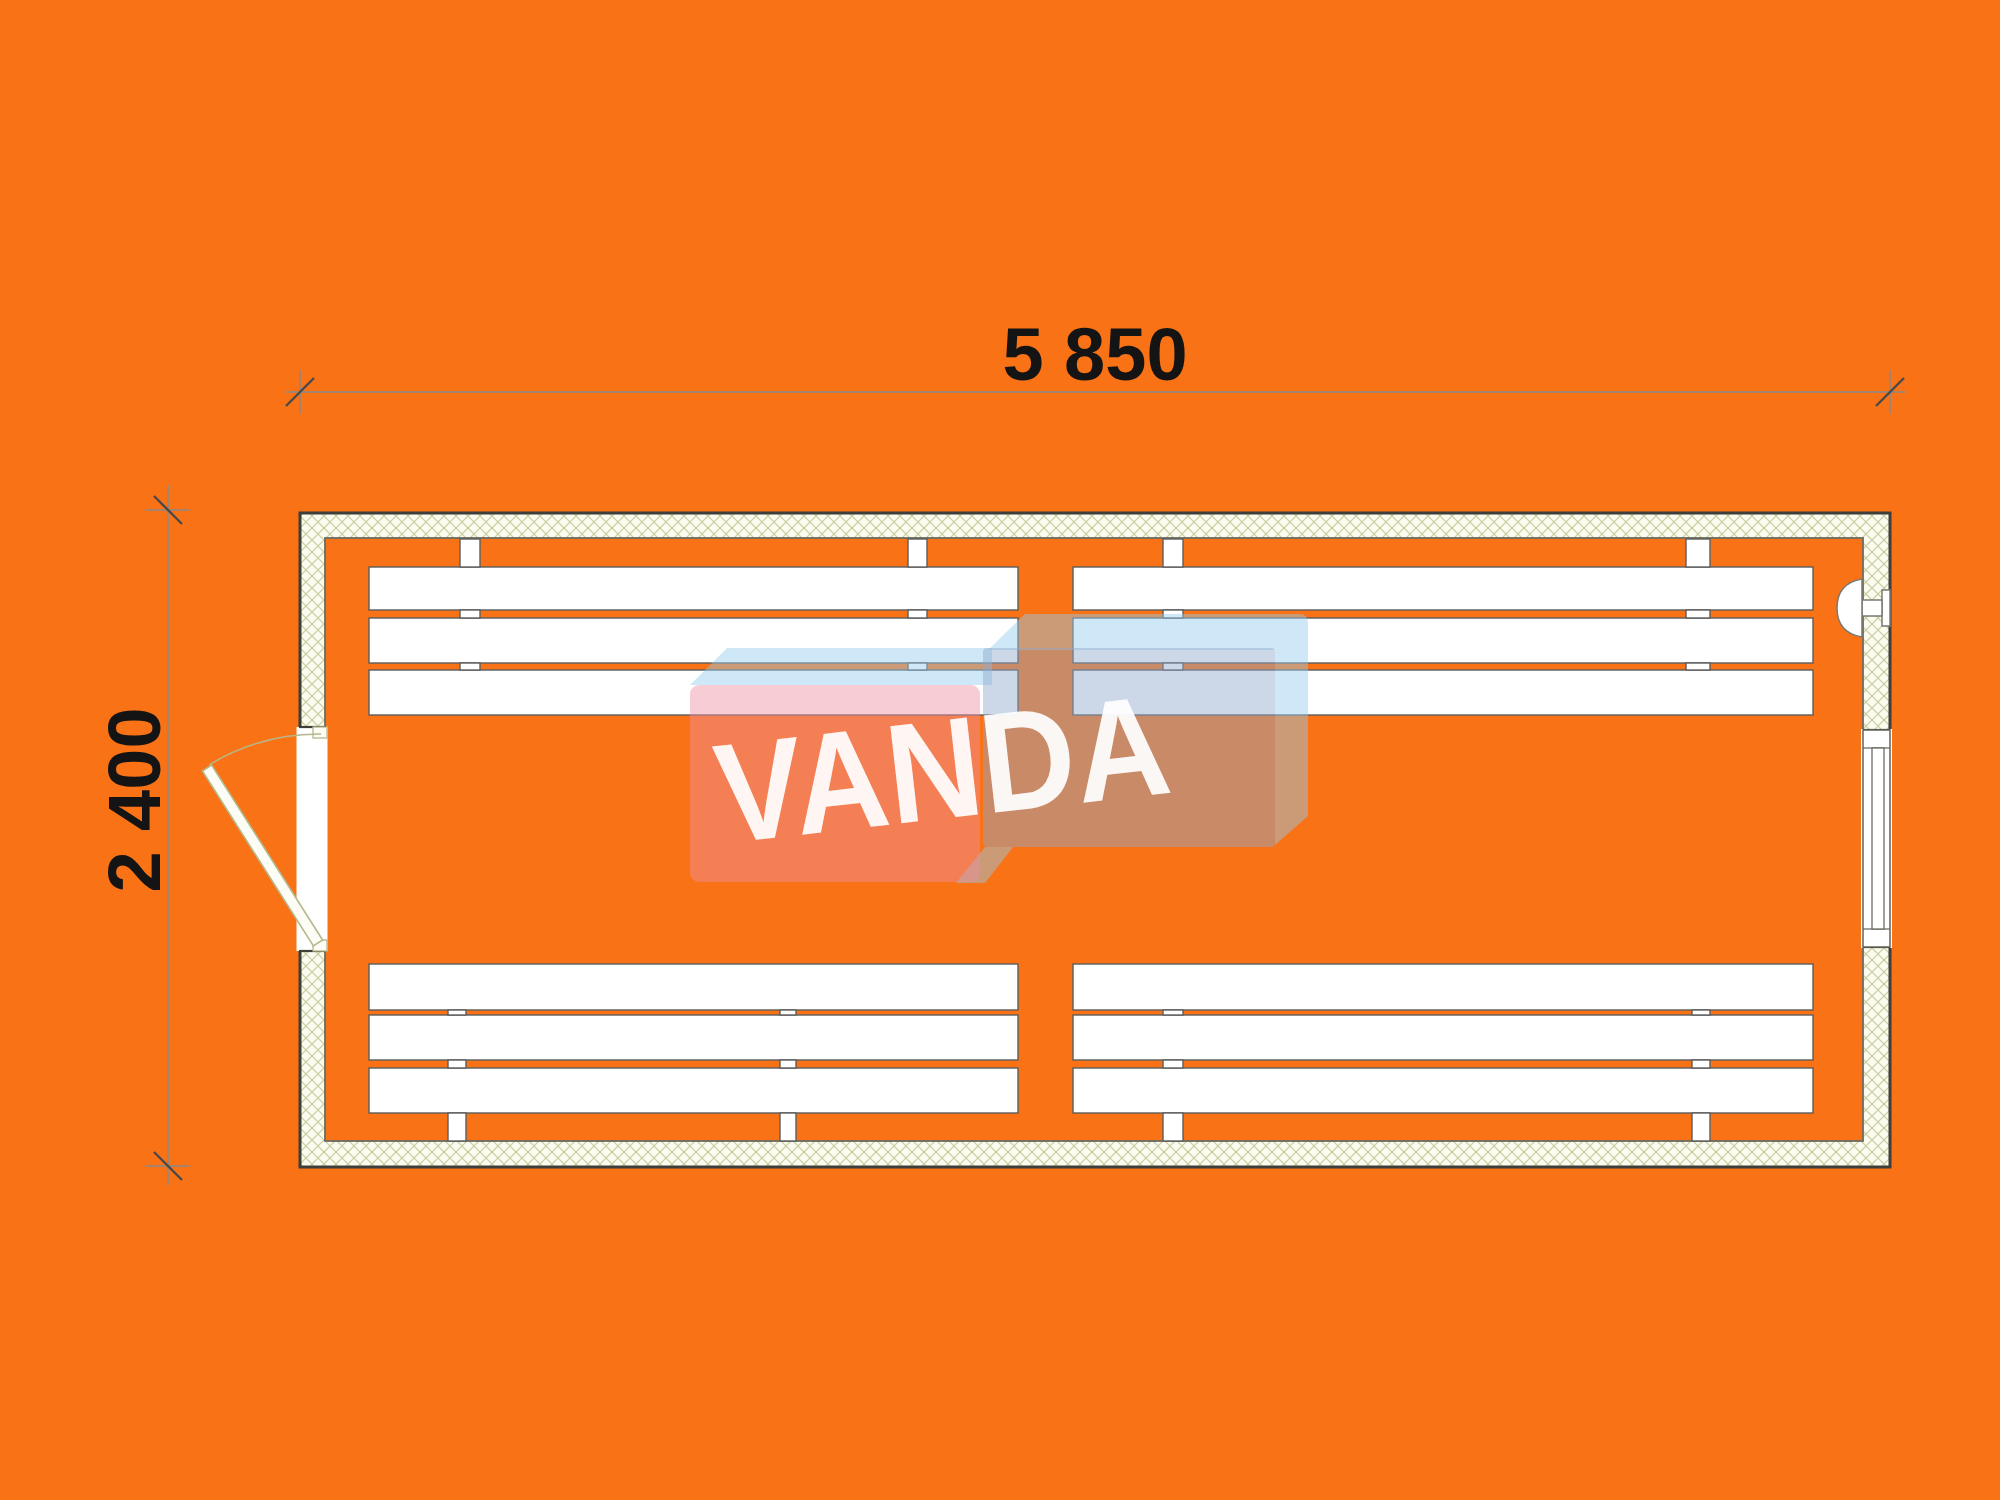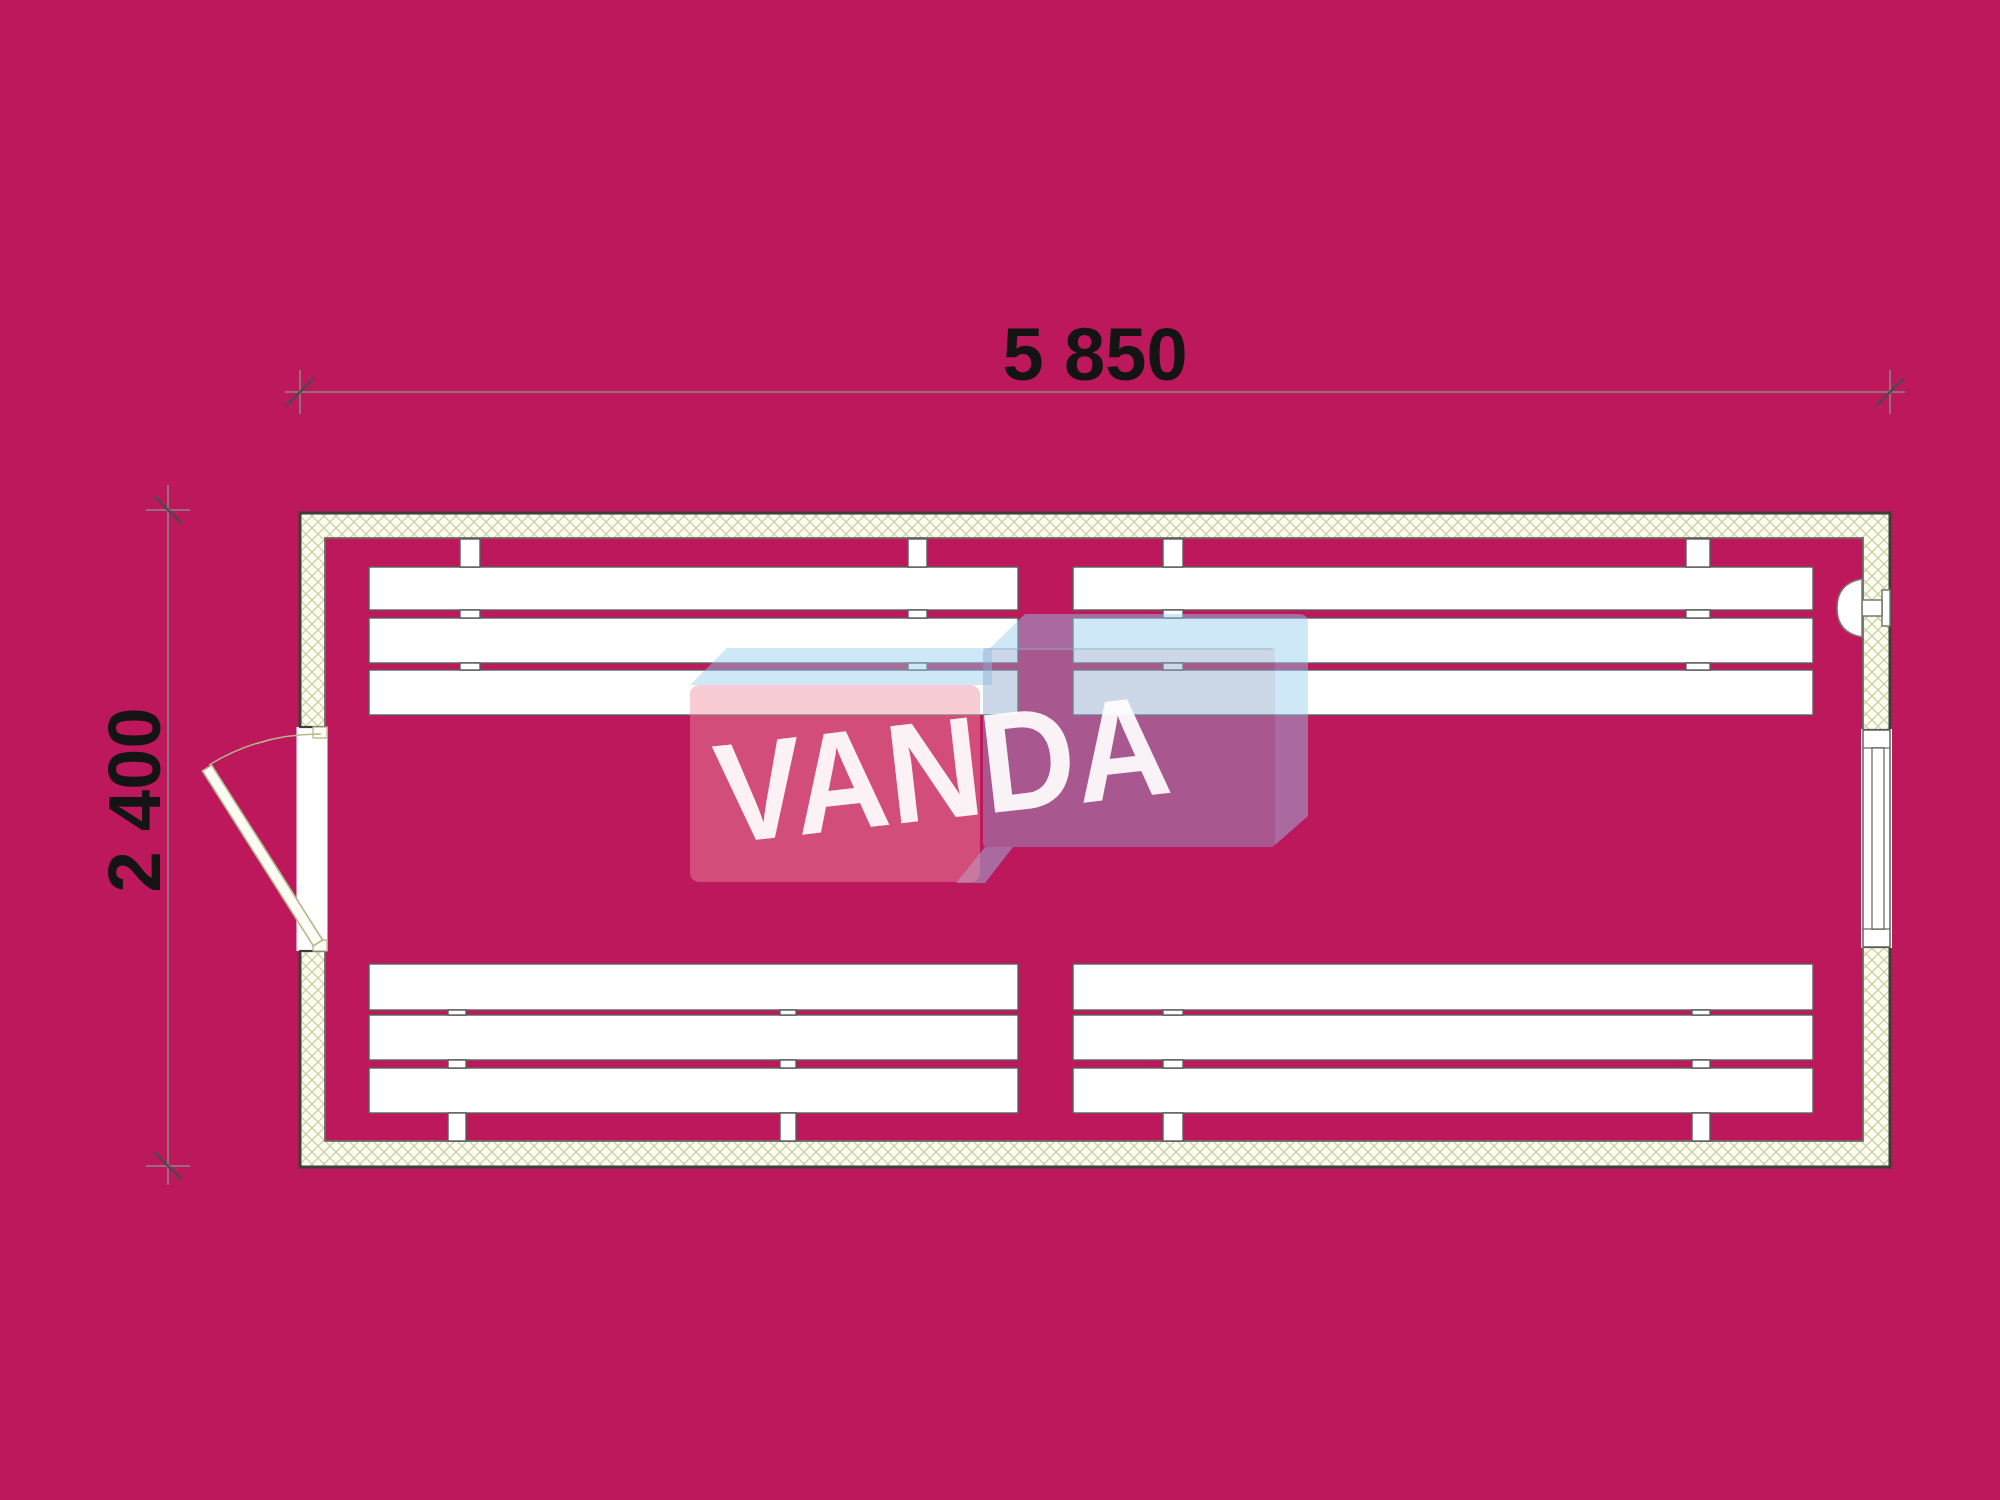--- a/index.html
+++ b/index.html
@@ -1,16 +1,16 @@
 <!DOCTYPE html>
 <html><head>
 <meta charset="utf-8">
 <style>
   html,body{margin:0;padding:0;background:#ffffff;}
-  .page{width:2000px;height:1500px;background:#be185d;position:relative;overflow:hidden;}
+  .page{width:2000px;height:1500px;background:#f97316;position:relative;overflow:hidden;}
   svg{display:block;}
   .outline-outer{fill:none;stroke:#3f3f39;stroke-width:3;}
   .outline-inner{fill:none;stroke:#6c6c60;stroke-width:1.8;}
   .bench{fill:#ffffff;stroke:#5d5d5d;stroke-width:1.4;}
   .door-leaf{fill:#fdfdf6;stroke:#b5b88c;stroke-width:1.6;}
   .door-arc{fill:none;stroke:#b5b88c;stroke-width:1.4;}
   .door-tab{fill:#fdfdf6;stroke:#b5b88c;stroke-width:1.3;}
   .win{fill:#ffffff;stroke:#63635a;stroke-width:1.5;}
   .win-thin{fill:#ffffff;stroke:#63635a;stroke-width:1.2;}
   .fixture{fill:#ffffff;stroke:#7a7a72;stroke-width:1.5;}

